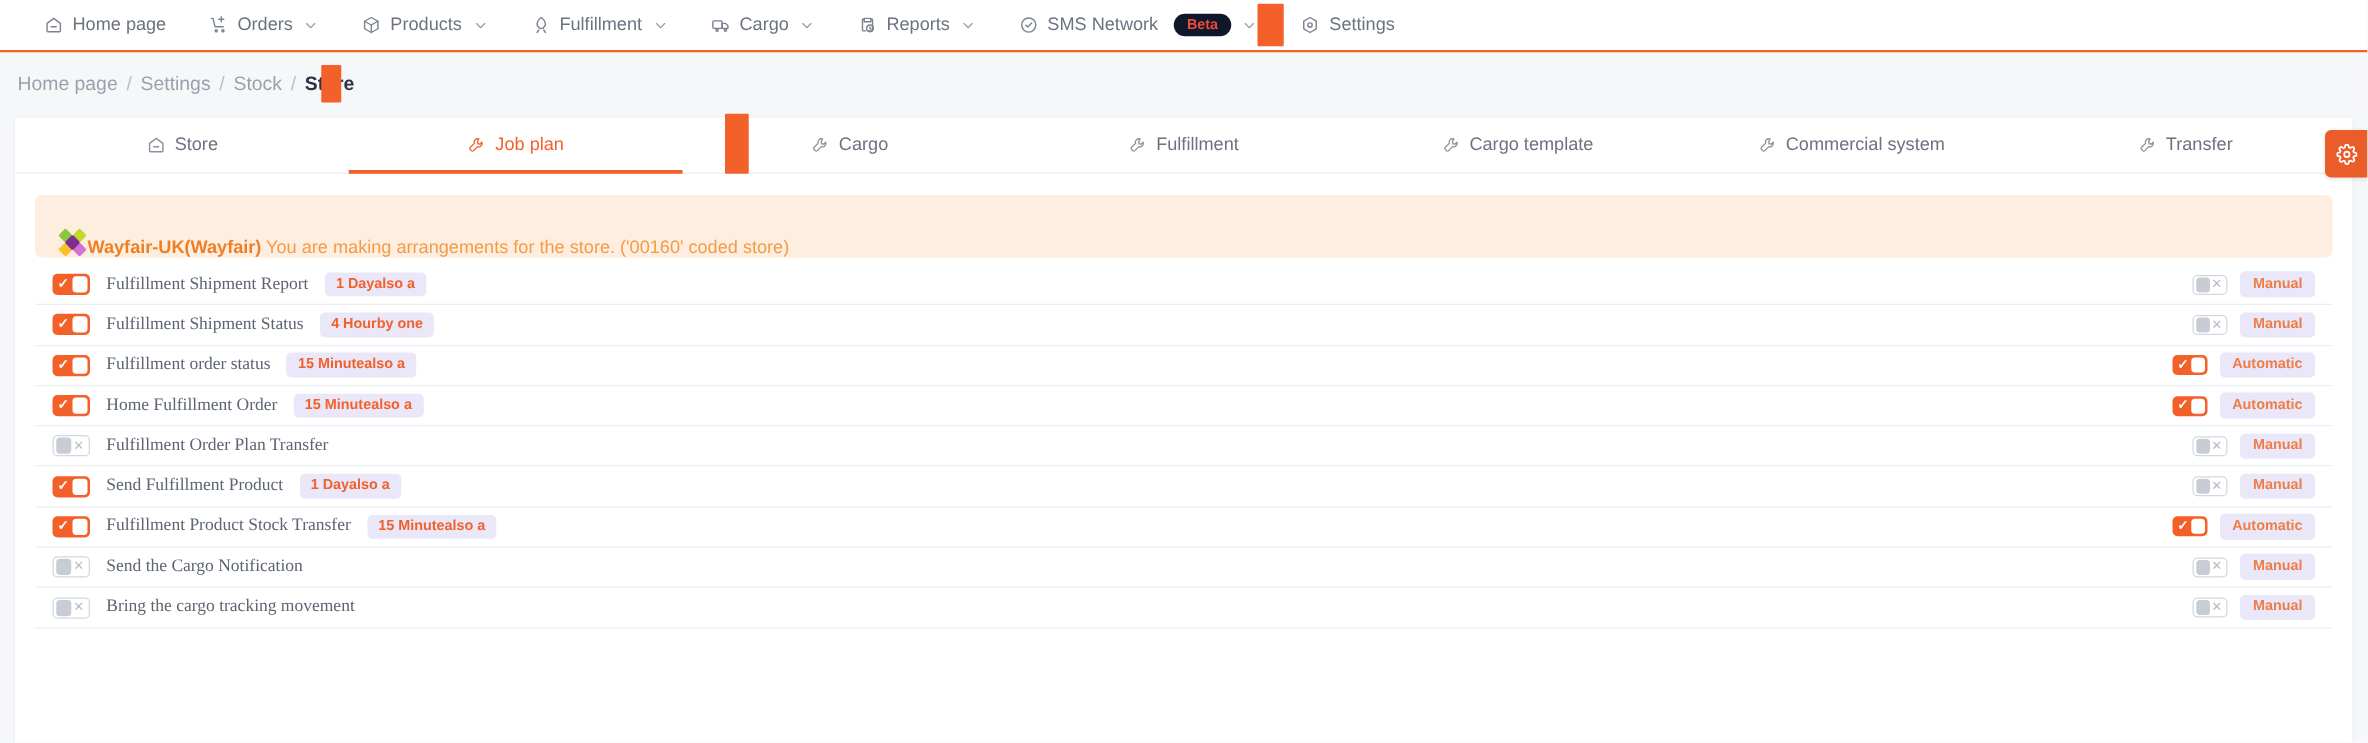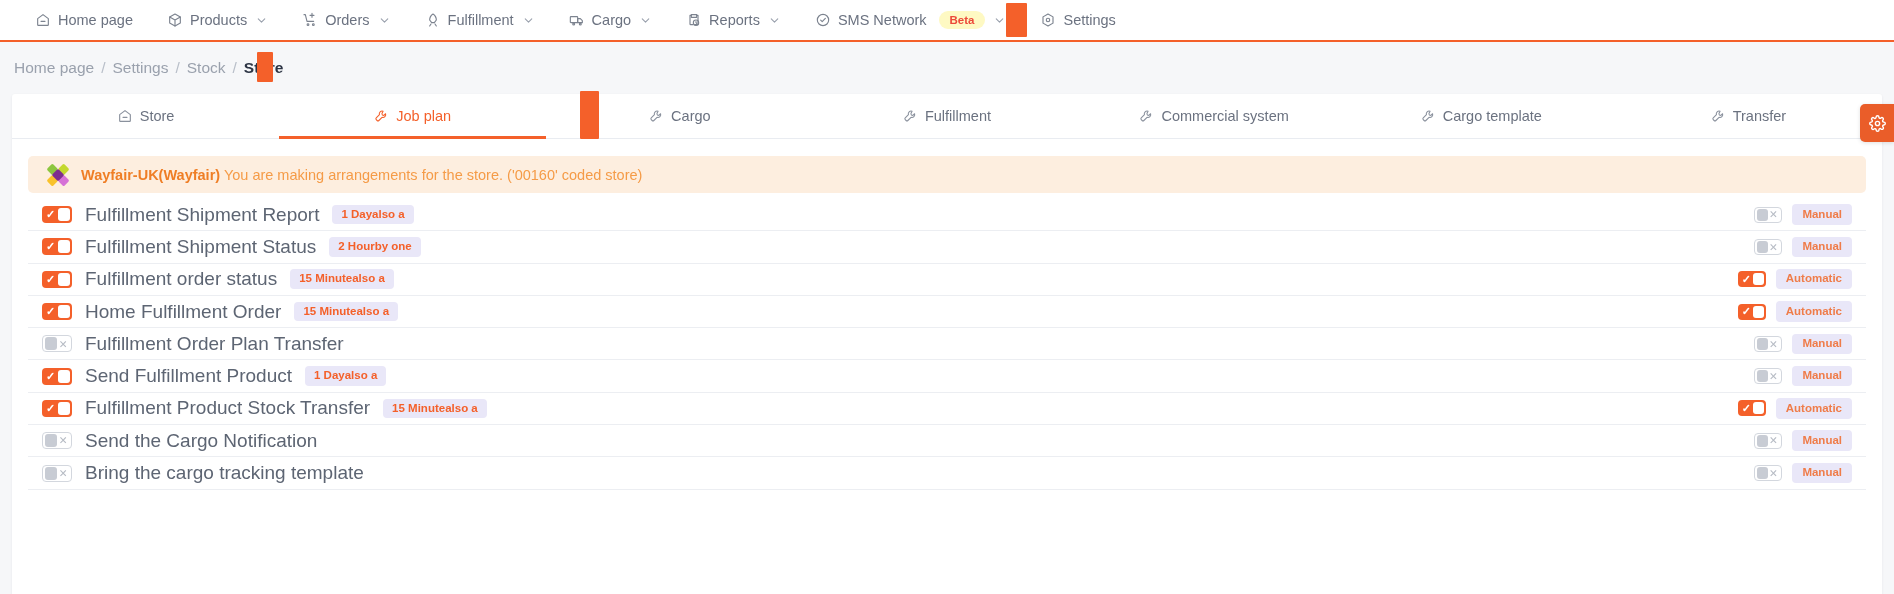--- a/index.html
+++ b/index.html
@@ -27,21 +27,21 @@
     padding: 0 17px;
     height: 42px;
     color: #6b7280;
     font-size: 14.5px;
     cursor: pointer;
     white-space: nowrap;
   }
   .nav-item .ico { display: flex; align-items: center; color: #7c838f; }
   .nav-item .chev { display: flex; align-items: center; color: #9aa1ad; margin-left: 1px; }
   .beta-pill {
-    background: #fef9c3;
+    background: #0f172a;
     color: #ec4a3a;
     font-size: 11.5px;
     font-weight: bold;
     padding: 3px 11px;
     border-radius: 11px;
     margin-left: 5px;
   }
   .cursor-mark {
     position: absolute;
     background: #f4602a;
@@ -122,43 +122,43 @@
     cursor: pointer;
     box-shadow: 0 1px 4px rgba(0,0,0,0.12);
     z-index: 5;
   }
 
   
   .banner {
     margin: 17px 16px 0 16px;
     background: #fdeedf;
     border-radius: 5px;
-    height: 37px;
-    display: flex;
-    align-items: center;
-    gap: 11px;
+    height: 50px;
+    display: flex;
+    align-items: flex-end;
+    gap: 0;
     padding-left: 18px;
   }
   .banner-logo { width: 24px; height: 24px; flex: none; }
   .banner-text { font-size: 14.5px; color: #f59b47; }
   .banner-text b { color: #ef7e25; font-weight: bold; }
 
   
   .rows { padding: 0 16px; margin-top: 6px; }
   .row {
     height: 32.3px;
     display: flex;
     align-items: center;
     border-bottom: 1px solid #eceef2;
     padding: 0 14px 0 14px;
   }
   .row:last-child { border-bottom: 1px solid #eceef2; }
   .row-left { display: flex; align-items: center; gap: 13px; flex: 1; }
   .row-right { display: flex; align-items: center; gap: 10px; }
-  .row-label { font-size: 19px; color: #5d6573; white-space: nowrap; }
+  .row-label { font-size: 14px; color: #5d6573; white-space: nowrap; font-family: Liberation Serif, serif; }
 
   
   .tgl {
     width: 30px; height: 17px;
     border-radius: 4px;
     display: flex;
     align-items: center;
     flex: none;
     position: relative;
     cursor: pointer;
@@ -215,41 +215,41 @@
           <svg width="16" height="16" viewBox="0 0 24 24" fill="none" stroke="currentColor" stroke-width="1.7" stroke-linecap="round" stroke-linejoin="round">
             <path d="M4 10l8-6 8 6v9a1 1 0 0 1-1 1H5a1 1 0 0 1-1-1z"></path>
             <path d="M9 14h6"></path>
           </svg>
         </span>
         <span>Home page</span>
       </div>
       <div class="nav-item">
         <span class="ico">
           <svg width="16" height="16" viewBox="0 0 24 24" fill="none" stroke="currentColor" stroke-width="1.7" stroke-linecap="round" stroke-linejoin="round">
-            <path d="M12 3l8 4.5v9L12 21l-8-4.5v-9z"></path>
-            <path d="M12 12l8-4.5M12 12v9M12 12L4 7.5"></path>
-          </svg>
-        </span>
-        <span>Products</span>
-        <span class="chev">
-          <svg width="13" height="13" viewBox="0 0 24 24" fill="none" stroke="currentColor" stroke-width="2" stroke-linecap="round" stroke-linejoin="round">
-            <path d="M6 9l6 6 6-6"></path>
-          </svg>
-        </span>
-      </div>
-      <div class="nav-item">
-        <span class="ico">
-          <svg width="16" height="16" viewBox="0 0 24 24" fill="none" stroke="currentColor" stroke-width="1.7" stroke-linecap="round" stroke-linejoin="round">
             <path d="M3 4h2l2.5 10h10"></path>
             <circle cx="9" cy="19" r="1.3"></circle>
             <circle cx="17" cy="19" r="1.3"></circle>
             <path d="M15 2v6M12 5h6"></path>
           </svg>
         </span>
         <span>Orders</span>
+        <span class="chev">
+          <svg width="13" height="13" viewBox="0 0 24 24" fill="none" stroke="currentColor" stroke-width="2" stroke-linecap="round" stroke-linejoin="round">
+            <path d="M6 9l6 6 6-6"></path>
+          </svg>
+        </span>
+      </div>
+      <div class="nav-item">
+        <span class="ico">
+          <svg width="16" height="16" viewBox="0 0 24 24" fill="none" stroke="currentColor" stroke-width="1.7" stroke-linecap="round" stroke-linejoin="round">
+            <path d="M12 3l8 4.5v9L12 21l-8-4.5v-9z"></path>
+            <path d="M12 12l8-4.5M12 12v9M12 12L4 7.5"></path>
+          </svg>
+        </span>
+        <span>Products</span>
         <span class="chev">
           <svg width="13" height="13" viewBox="0 0 24 24" fill="none" stroke="currentColor" stroke-width="2" stroke-linecap="round" stroke-linejoin="round">
             <path d="M6 9l6 6 6-6"></path>
           </svg>
         </span>
       </div>
       <div class="nav-item">
         <span class="ico">
           <svg width="16" height="16" viewBox="0 0 24 24" fill="none" stroke="currentColor" stroke-width="1.7" stroke-linecap="round" stroke-linejoin="round">
             <path d="M12 3c3 2 5 5.5 5 9l-3 4h-4l-3-4c0-3.5 2-7 5-9z"></path>
@@ -372,29 +372,29 @@
           </svg>
         </span>
         <span>Fulfillment</span>
       </div>
       <div class="tab">
         <span class="ico">
           <svg width="15" height="15" viewBox="0 0 24 24" fill="none" stroke="currentColor" stroke-width="1.7" stroke-linecap="round" stroke-linejoin="round">
             <path d="M14.5 3.5a4.5 4.5 0 0 0-5.8 5.6L3.6 14.2a2 2 0 0 0 0 2.8l1.4 1.4a2 2 0 0 0 2.8 0l5.1-5.1a4.5 4.5 0 0 0 5.6-5.8l-2.7 2.7-2.5-.6-.6-2.5z"></path>
           </svg>
         </span>
-        <span>Commercial system</span>
+        <span>Cargo template</span>
       </div>
       <div class="tab">
         <span class="ico">
           <svg width="15" height="15" viewBox="0 0 24 24" fill="none" stroke="currentColor" stroke-width="1.7" stroke-linecap="round" stroke-linejoin="round">
             <path d="M14.5 3.5a4.5 4.5 0 0 0-5.8 5.6L3.6 14.2a2 2 0 0 0 0 2.8l1.4 1.4a2 2 0 0 0 2.8 0l5.1-5.1a4.5 4.5 0 0 0 5.6-5.8l-2.7 2.7-2.5-.6-.6-2.5z"></path>
           </svg>
         </span>
-        <span>Cargo template</span>
+        <span>Commercial system</span>
       </div>
       <div class="tab">
         <span class="ico">
           <svg width="15" height="15" viewBox="0 0 24 24" fill="none" stroke="currentColor" stroke-width="1.7" stroke-linecap="round" stroke-linejoin="round">
             <path d="M14.5 3.5a4.5 4.5 0 0 0-5.8 5.6L3.6 14.2a2 2 0 0 0 0 2.8l1.4 1.4a2 2 0 0 0 2.8 0l5.1-5.1a4.5 4.5 0 0 0 5.6-5.8l-2.7 2.7-2.5-.6-.6-2.5z"></path>
           </svg>
         </span>
         <span>Transfer</span>
       </div>
     </div>
@@ -441,21 +441,21 @@
           <span class="mode-badge">Manual</span>
         </div>
       </div>
       <div class="row">
         <div class="row-left">
           <div class="tgl on">
             <span class="mark">✓</span>
             <span class="knob"></span>
           </div>
           <span class="row-label">Fulfillment Shipment Status</span>
-          <span class="badge">2 Hourby one</span>
+          <span class="badge">4 Hourby one</span>
         </div>
         <div class="row-right">
           <div class="tgl off sm">
             <span class="mark">✕</span>
             <span class="knob"></span>
           </div>
           <span class="mode-badge">Manual</span>
         </div>
       </div>
       <div class="row">
@@ -557,21 +557,21 @@
           </div>
           <span class="mode-badge">Manual</span>
         </div>
       </div>
       <div class="row">
         <div class="row-left">
           <div class="tgl off">
             <span class="mark">✕</span>
             <span class="knob"></span>
           </div>
-          <span class="row-label">Bring the cargo tracking template</span>
+          <span class="row-label">Bring the cargo tracking movement</span>
         </div>
         <div class="row-right">
           <div class="tgl off sm">
             <span class="mark">✕</span>
             <span class="knob"></span>
           </div>
           <span class="mode-badge">Manual</span>
         </div>
       </div>
     </div>

